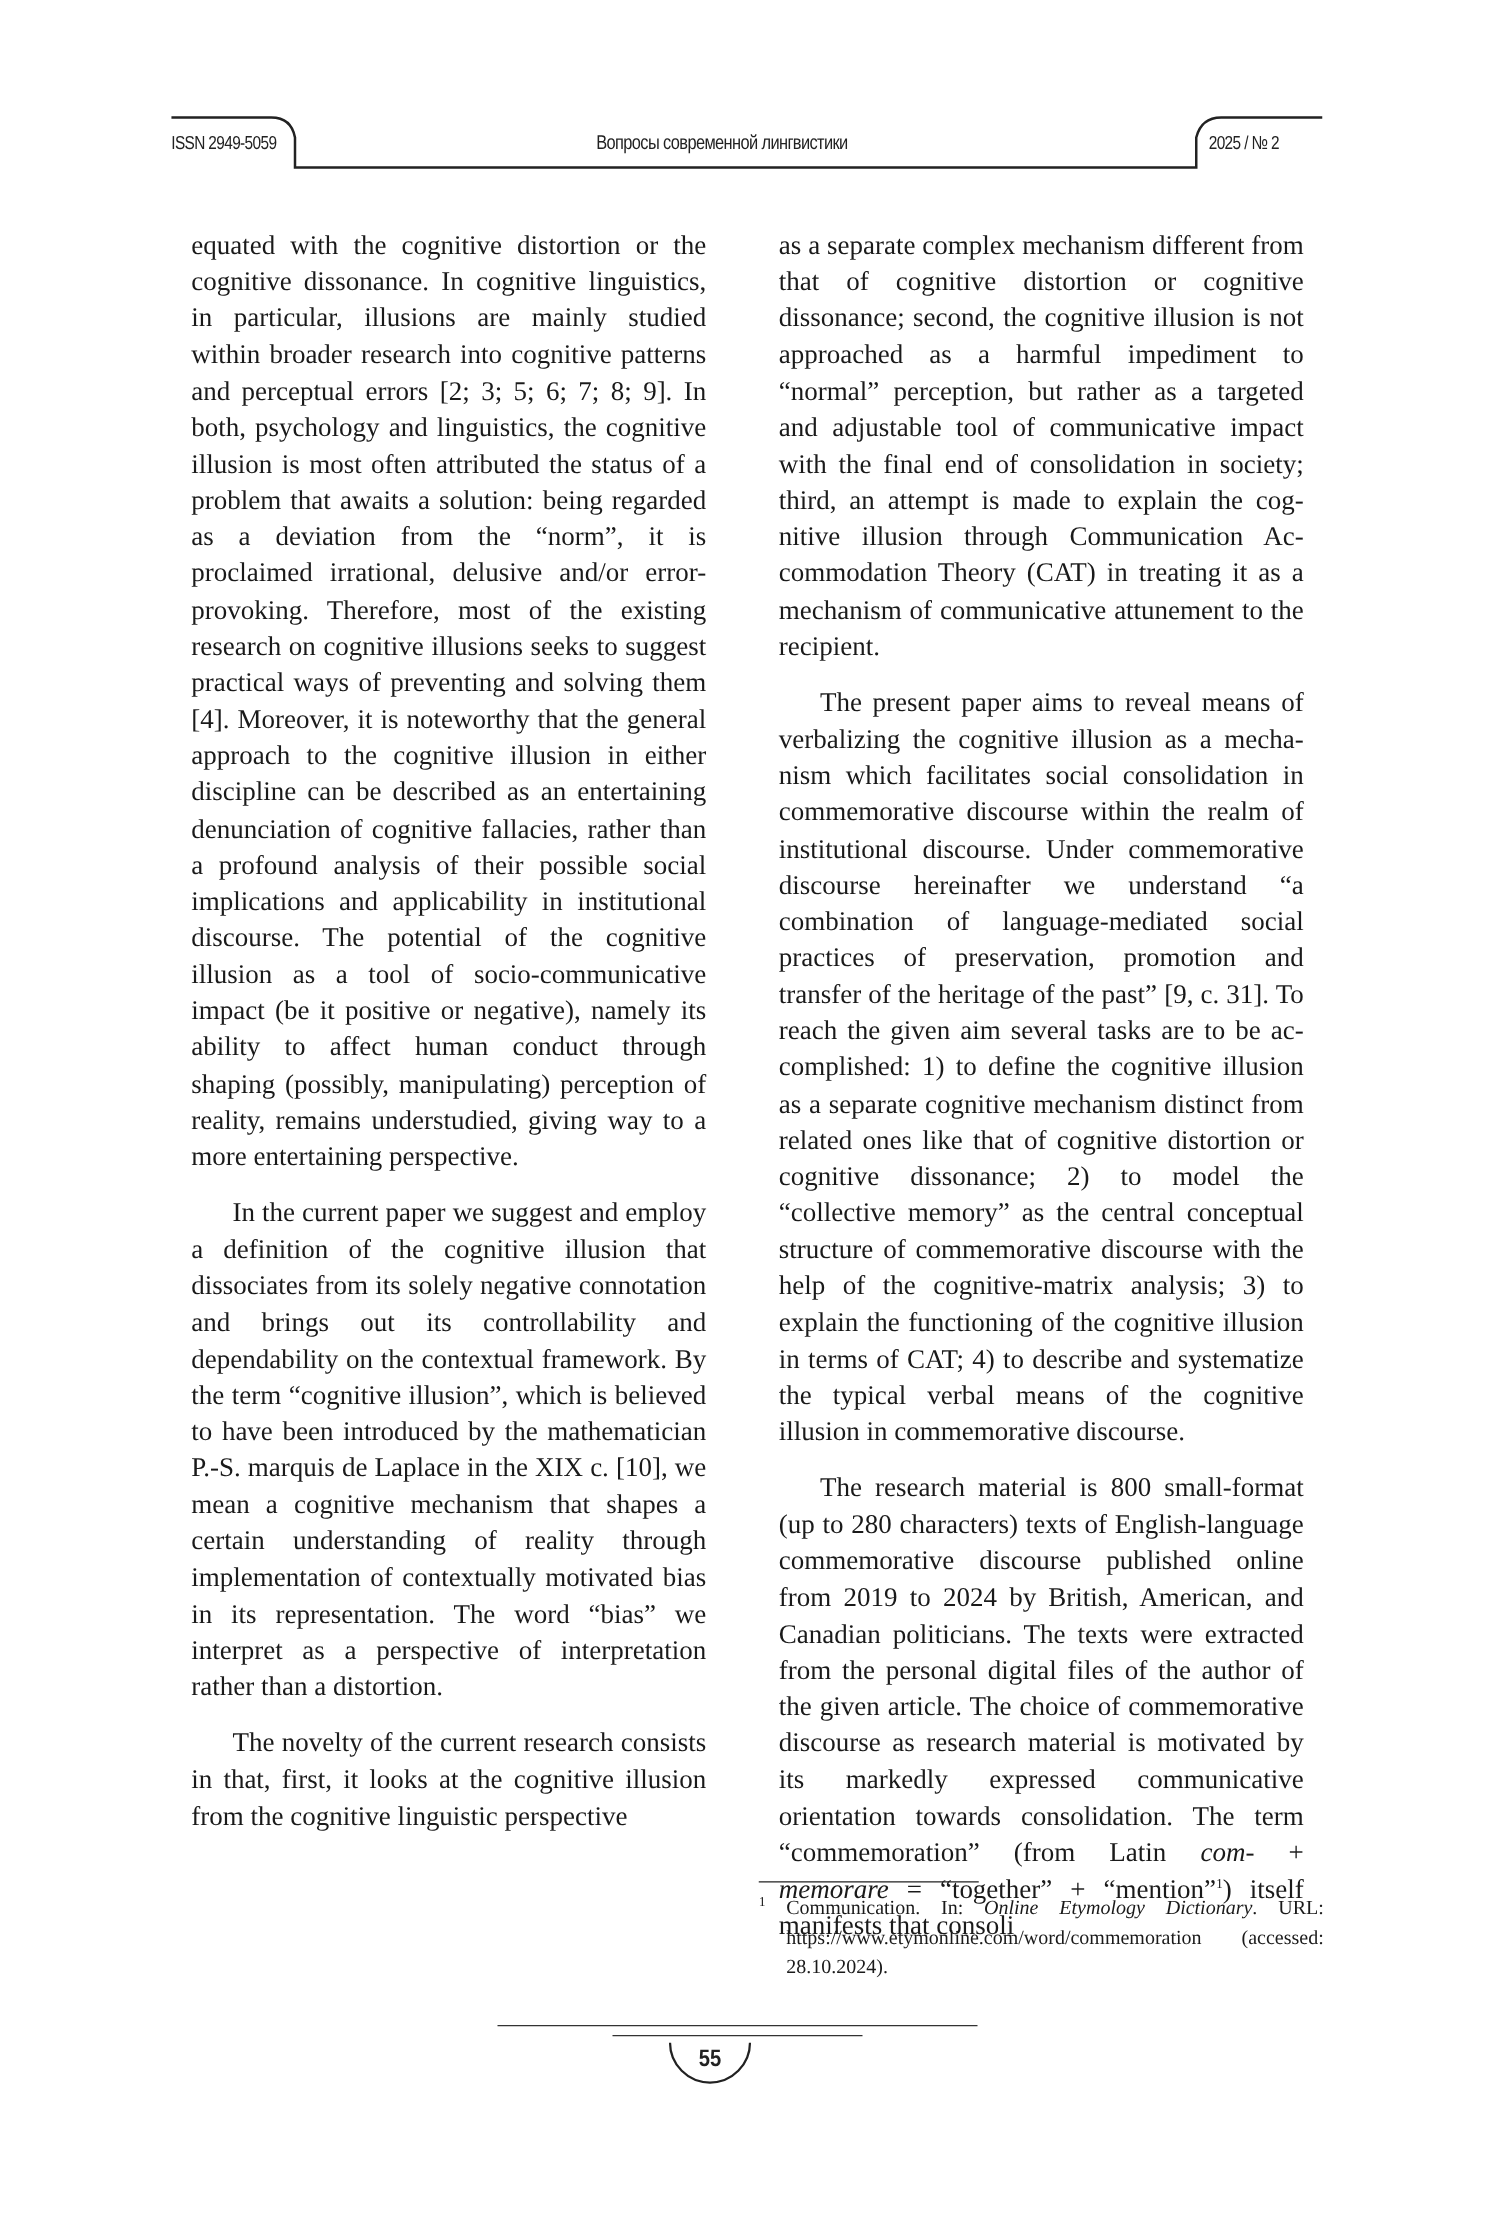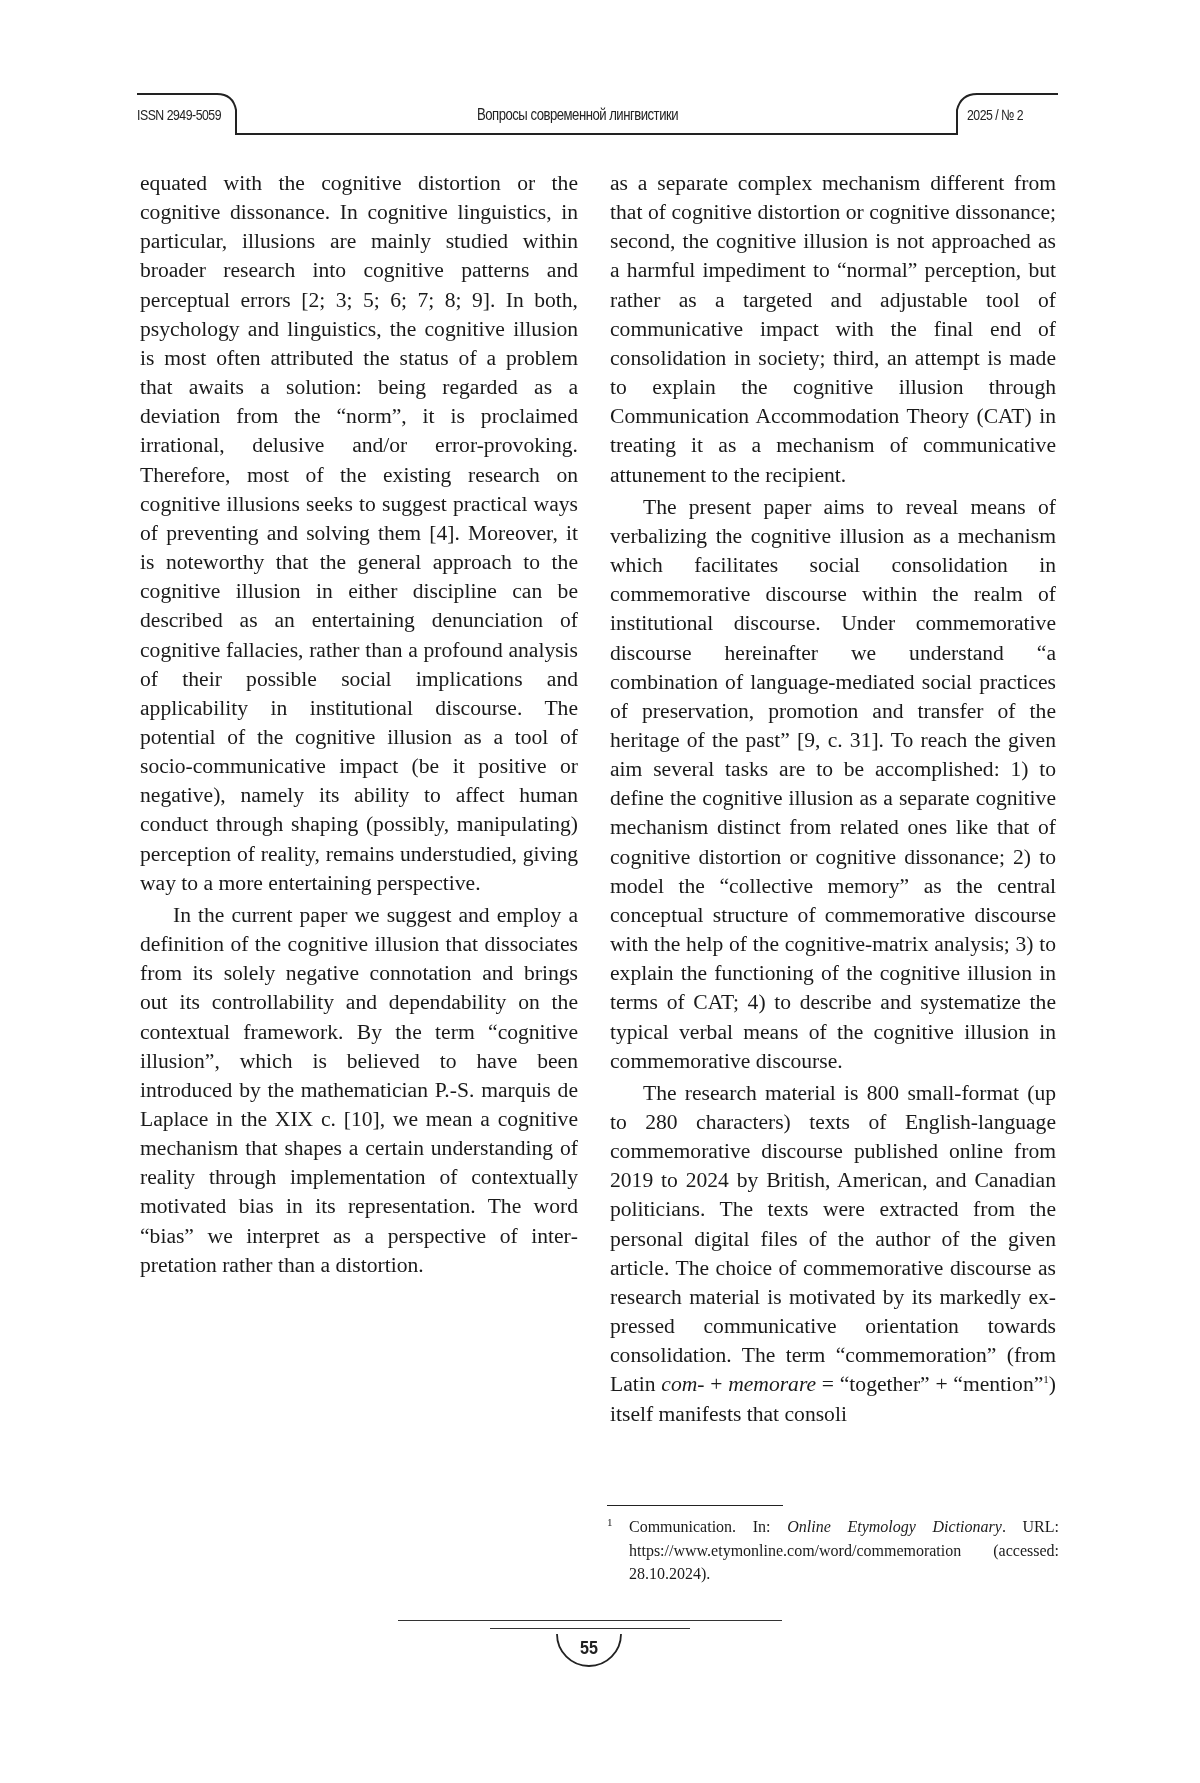--- a/index.html
+++ b/index.html
@@ -6,49 +6,50 @@
     body { width: 1200px; height: 1783px; position: relative; overflow: hidden; color: #1a1a1a; }
     .header { position: absolute; left: 137px; top: 90px; width: 921px; height: 50px; }
     .header svg { position: absolute; left: 0; top: 0; }
     .hdr-text { position: absolute; font-family: "Liberation Sans", sans-serif; font-size: 15px; letter-spacing: -0.6px; transform: scaleX(0.82); transform-origin: left center; color: #222; top: 16px; white-space: nowrap; }
     .hdr-issn { left: 0; }
     .hdr-title { left: 340px; font-size: 16px; }
     .hdr-issue { left: 830px; }
     .col { position: absolute; top: 166px; width: 444px; font-family: "Liberation Serif", serif; font-size: 21.6px; line-height: 29.15px; text-align: justify; hyphens: manual; }
     .col-left { left: 137px; }
     .col-right { left: 607px; width: 452px; }
-    .col p { margin: 3px; }
+    .col p { margin: 16px; }
     .col p.indent { text-indent: 33px; }
     .col p.cont { text-indent: 0; }
     .fn-rule { position: absolute; left: 607px; top: 1505px; width: 176px; border-top: 1.5px solid #222; }
     .footnote { position: absolute; left: 607px; top: 1515px; width: 452px; font-family: "Liberation Serif", serif; font-size: 16px; line-height: 23.5px; text-align: justify; }
     .footnote .fn-mark { position: absolute; left: 0; top: -4px; font-size: 11px; }
     .footnote .fn-body { margin-left: 22px; display: block; }
     .footer-rule1 { position: absolute; left: 398px; top: 1620px; width: 384px; border-top: 1.5px solid #333; }
     .footer-rule2 { position: absolute; left: 490px; top: 1628px; width: 200px; border-top: 1.5px solid #333; }
-    .page-num-wrap { position: absolute; left: 556px; top: 1634px; width: 66px; height: 36px; }
+    .page-num-wrap { position: absolute; left: 535px; top: 1634px; width: 66px; height: 36px; }
     .page-num { position: absolute; left: 0; width: 66px; top: 3px; text-align: center; font-family: "Liberation Sans", sans-serif; font-size: 19px; font-weight: bold; transform: scaleX(0.85); color: #222; }
     i { font-style: italic; }
     sup { font-size: 11px; line-height: 0; vertical-align: 8px; }
   </style>
 </head>
 <body>
 
 <div class="header">
   <svg width="921" height="50">
     <path d="M 0 4 L 80 4 Q 96 4 99 20 L 99 44 L 820 44 L 820 20 Q 824 4 840 4 L 921 4" fill="none" stroke="#222" stroke-width="2"></path>
   </svg>
   <span class="hdr-text hdr-issn">ISSN 2949-5059</span>
   <span class="hdr-text hdr-title">Вопросы современной лингвистики</span>
   <span class="hdr-text hdr-issue">2025 / № 2</span>
 </div>
 
 <div class="col col-left">
   <p class="cont">equated with the cognitive distortion or the cognitive dissonance. In cognitive linguis­tics, in particular, illusions are mainly stud­ied within broader research into cognitive patterns and perceptual errors [2; 3; 5; 6; 7; 8; 9]. In both, psychology and linguistics, the cognitive illusion is most often attributed the status of a problem that awaits a solu­tion: being regarded as a deviation from the “norm”, it is proclaimed irrational, delusive and/or error-provoking. Therefore, most of the existing research on cognitive illusions seeks to suggest practical ways of prevent­ing and solving them [4]. Moreover, it is noteworthy that the general approach to the cognitive illusion in either discipline can be described as an entertaining denunciation of cognitive fallacies, rather than a profound analysis of their possible social implications and applicability in institutional discourse. The potential of the cognitive illusion as a tool of socio-communicative impact (be it positive or negative), namely its ability to af­fect human conduct through shaping (pos­sibly, manipulating) perception of reality, remains understudied, giving way to a more entertaining perspective.</p>
   <p class="indent">In the current paper we suggest and em­ploy a definition of the cognitive illusion that dissociates from its solely negative conno­tation and brings out its controllability and dependability on the contextual framework. By the term “cognitive illusion”, which is be­lieved to have been introduced by the math­ematician P.-S. marquis de Laplace in the XIX c. [10], we mean a cognitive mechanism that shapes a certain understanding of reality through implementation of contextually mo­tivated bias in its representation. The word “bias” we interpret as a perspective of inter­pretation rather than a distortion.</p>
+  <p class="indent">The novelty of the current research con­sists in that, first, it looks at the cognitive illu­sion from the cognitive linguistic perspective</p>
 </div>
 
 <div class="col col-right">
   <p class="cont">as a separate complex mechanism different from that of cognitive distortion or cognitive dissonance; second, the cognitive illusion is not approached as a harmful impediment to “normal” perception, but rather as a targeted and adjustable tool of communicative impact with the final end of consolidation in society; third, an attempt is made to explain the cog­nitive illusion through Communication Ac­commodation Theory (CAT) in treating it as a mechanism of communicative attunement to the recipient.</p>
   <p class="indent">The present paper aims to reveal means of verbalizing the cognitive illusion as a mecha­nism which facilitates social consolidation in commemorative discourse within the realm of institutional discourse. Under commemo­rative discourse hereinafter we understand “a combination of language-mediated social practices of preservation, promotion and transfer of the heritage of the past” [9, c. 31]. To reach the given aim several tasks are to be ac­complished: 1) to define the cognitive illusion as a separate cognitive mechanism distinct from related ones like that of cognitive distor­tion or cognitive dissonance; 2) to model the “collective memory” as the central conceptual structure of commemorative discourse with the help of the cognitive-matrix analysis; 3) to explain the functioning of the cognitive illu­sion in terms of CAT; 4) to describe and sys­tematize the typical verbal means of the cog­nitive illusion in commemorative discourse.</p>
   <p class="indent"><span>The research material is 800 small-format (up to 280 characters) texts of English-lan­guage commemorative discourse published online from 2019 to 2024 by British, Ameri­can, and Canadian politicians. The texts were extracted from the personal digital files of the author of the given article. The choice of commemorative discourse as research material is motivated by its markedly ex­pressed communicative orientation towards consolidation. The term “commemoration” (from Latin </span><i>com-</i><span> + </span><i>memorare</i><span> = “together” + “mention”</span><sup>1</sup><span>) itself manifests that consoli­</span></p>
 </div>
 
 <div class="fn-rule"></div>
 <div class="footnote">

